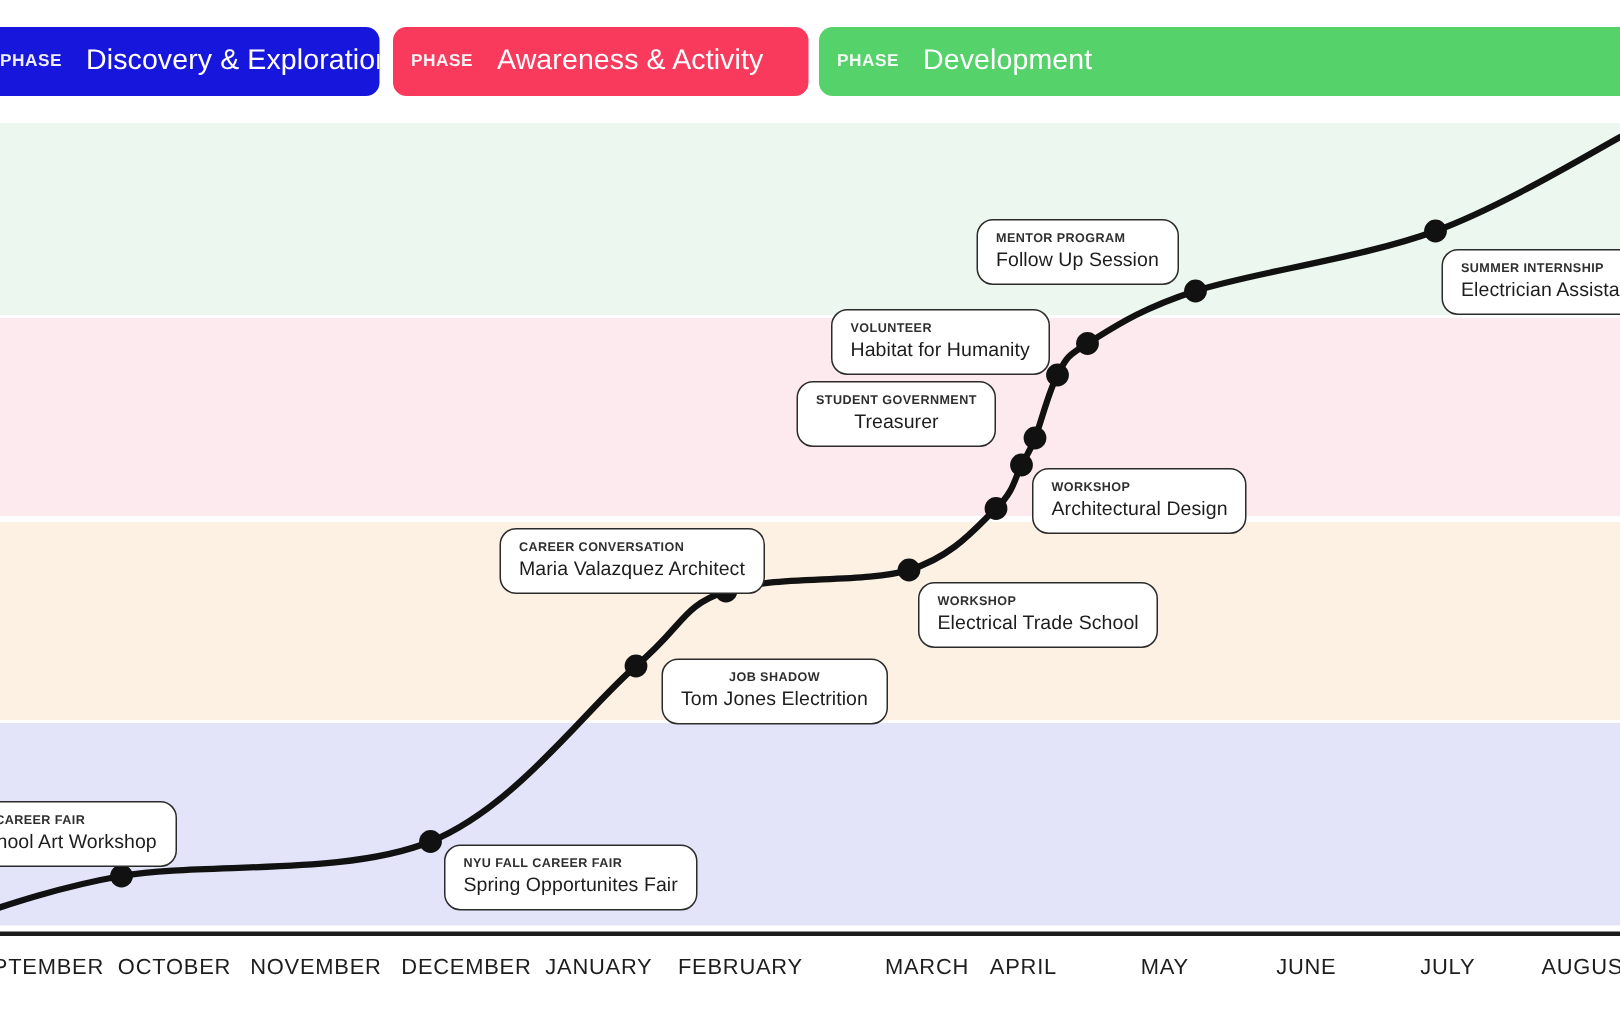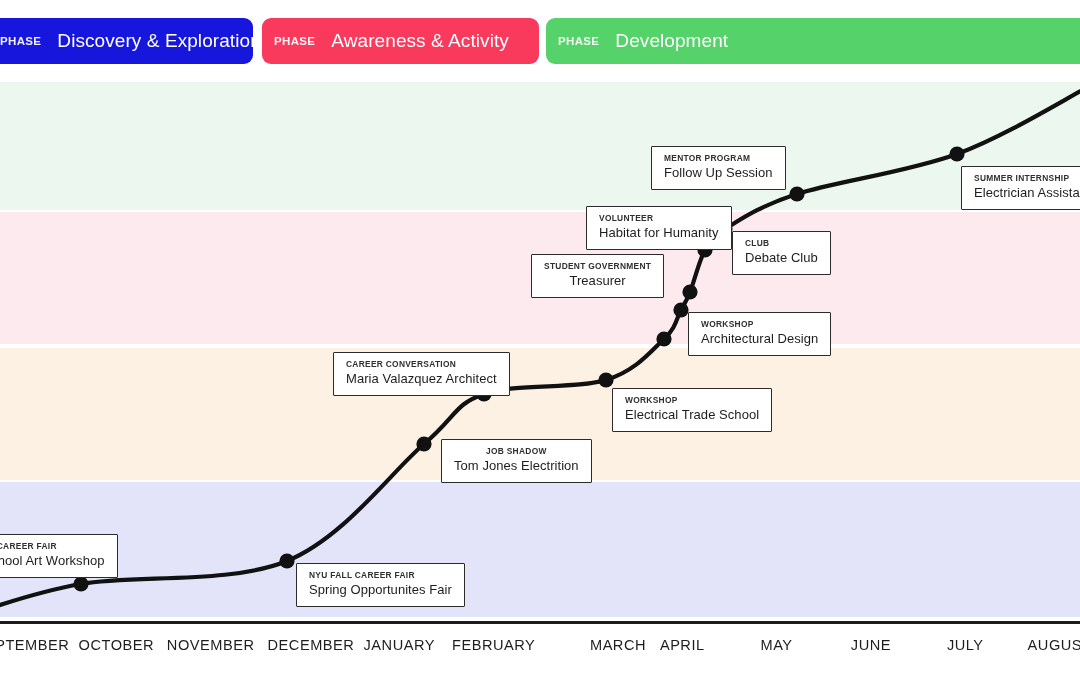--- a/index.html
+++ b/index.html
@@ -85,21 +85,21 @@
     left: 0; top: 0;
     width: 1080px; height: 675px;
     pointer-events: none;
   }
 
   
   .milestone-card {
     position: absolute;
     background: #ffffff;
     border: 1.4px solid #2b2b2b;
-    border-radius: 1px;
+    border-radius: 11px;
     padding: 6px 12px 8px 12px;
     white-space: nowrap;
   }
   .card-kicker {
     font-size: 8.4px;
     font-weight: 700;
     letter-spacing: 0.035em;
     color: #2f2f2f;
     line-height: 1.25;
     margin-bottom: 1px;
@@ -215,29 +215,25 @@
   <div class="milestone-card" style="left:531px; top:254px;text-align:center;">
     <div class="card-kicker">STUDENT GOVERNMENT</div>
     <div class="card-title">Treasurer</div>
   </div>
 
   <div class="milestone-card" style="left:688px; top:312px;">
     <div class="card-kicker">WORKSHOP</div>
     <div class="card-title">Architectural Design</div>
   </div>
 
-  <div class="milestone-card" style="left:586px; top:206px;">
+  <div class="milestone-card" style="left:554px; top:206px;">
     <div class="card-kicker">VOLUNTEER</div>
     <div class="card-title">Habitat for Humanity</div>
   </div>
 
-  <div class="milestone-card" style="left:732px; top:231px;">
-    <div class="card-kicker">CLUB</div>
-    <div class="card-title">Debate Club</div>
-  </div>
 
   <div class="milestone-card" style="left:651px; top:146px;">
     <div class="card-kicker">MENTOR PROGRAM</div>
     <div class="card-title">Follow Up Session</div>
   </div>
 
   <div class="milestone-card" style="left:961px; top:166px;">
     <div class="card-kicker">SUMMER INTERNSHIP</div>
     <div class="card-title">Electrician Assistant</div>
   </div>

